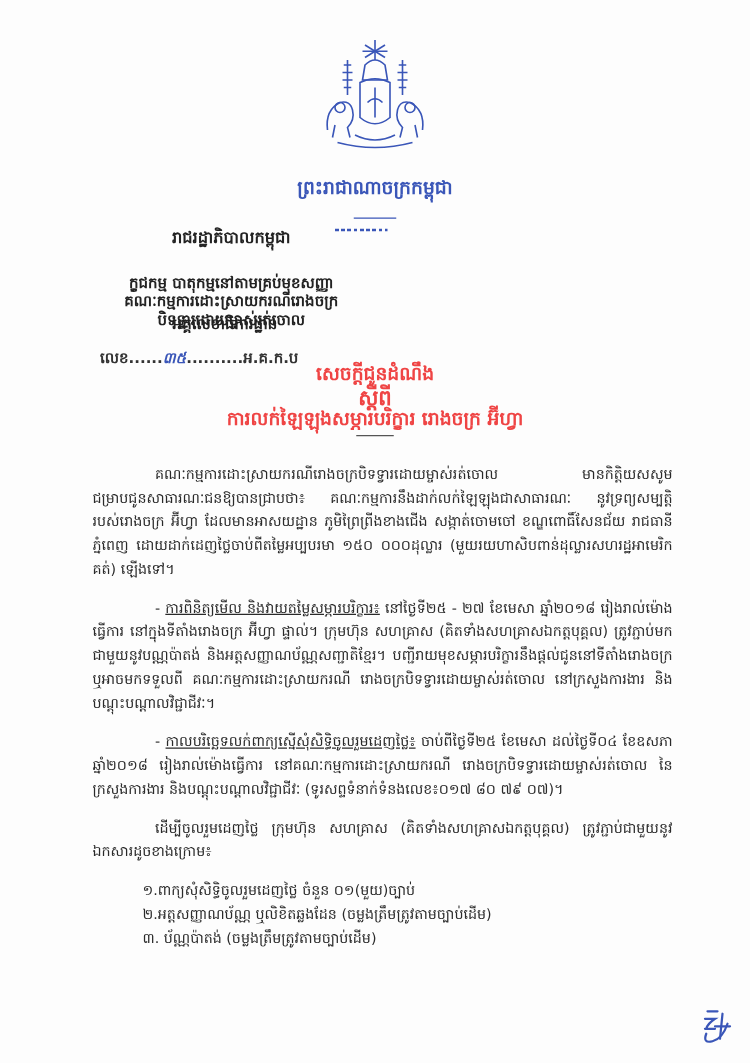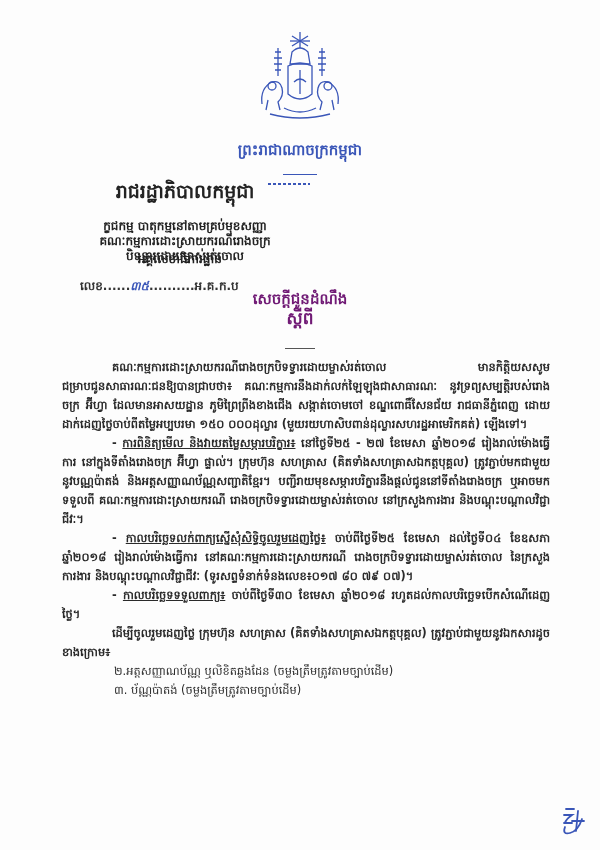--- a/index.html
+++ b/index.html
@@ -20,44 +20,44 @@
     }
     .kingdom.l1 { top: 128px; margin-top: 12px; }
     .kingdom.l2 { top: 150px; }
     .kingdom-rule {
       position: absolute; left: 283px; top: 174px; width: 34px; height: 1px; background: #3a56b8;
     }
     .org {
       position: absolute; left: 60px; width: 250px; text-align: center;
       font-weight: bold; color: #222;
     }
-    .org.title { top: 180px; font-size: 19px; line-height: 22px; }
+    .org.title { top: 180px; font-size: 13px; line-height: 22px; }
     .org.line { font-size: 12px; line-height: 16px; }
     .org-rule {
       position: absolute; left: 268px; top: 183px; width: 42px; height: 2px;
       background: repeating-linear-gradient(90deg, #3a56b8 0 3px, transparent 3px 5px);
     }
     .refno {
       position: absolute; left: 80px; top: 272px; font-size: 12px; color: #333; font-weight: bold;
     }
     .refno .num { color: #3a56b8; font-style: italic; }
     .notice {
-      position: absolute; left: 0; width: 600px; text-align: center; font-weight: bold; color: #701a75;
+      position: absolute; left: 0; width: 600px; text-align: center; font-weight: bold; color: #ef4444;
     }
     .notice.t1 { top: 289px; font-size: 15px; }
     .notice.t2 { top: 307px; font-size: 17px; }
     .notice.t3 { top: 325px; font-size: 15px; }
     .notice-rule {
       position: absolute; left: 285px; top: 348px; width: 30px; height: 1px; background: #555;
     }
     .body {
       position: absolute; left: 62px; top: 358px; width: 488px;
       font-size: 11.4px; line-height: 19px; text-align: justify; color: #2a2a2a;
     }
-    .body p { margin: 0; font-weight: bold; }
+    .body p { margin: 12px; }
     .indent { text-indent: 50px; }
     .u { text-decoration: underline; }
     .list { margin: 0; padding: 0; list-style: none; }
     .list li { padding-left: 52px; }
     .signature {
       position: absolute; left: 560px; top: 805px; width: 26px; height: 34px;
     }
   </style>
 </head>
 <body>
@@ -98,35 +98,36 @@
   <div class="org line" style="top:233px">គណៈកម្មការដោះស្រាយករណីរោងចក្រ</div>
   <div class="org line" style="top:248px">បិទទ្វារដោយម្ចាស់រត់ចោល</div>
   <div class="org line" style="top:251px; width:240px">អគ្គលេខាធិការដ្ឋាន</div>
 
   <div class="refno" style="top:278px">
     <span>លេខ</span><span>......</span><span class="num">៣៥</span><span>..........</span><span>អ.គ.ក.ប</span>
   </div>
 
   <div class="notice t1">សេចក្តីជូនដំណឹង</div>
   <div class="notice t2">ស្តីពី</div>
+  <div class="notice t3">ការលក់ឡៃឡុងសម្ភារបរិក្ខារ រោងចក្រ អ៊ីហ្វា</div>
   <div class="notice-rule"></div>
 
   <div class="body">
     <p class="indent">គណៈកម្មការដោះស្រាយករណីរោងចក្របិទទ្វារដោយម្ចាស់រត់ចោល មានកិត្តិយសសូមជម្រាបជូនសាធារណៈជនឱ្យបានជ្រាបថា៖ គណៈកម្មការនឹងដាក់លក់ឡៃឡុងជាសាធារណៈ នូវទ្រព្យសម្បត្តិរបស់រោងចក្រ អ៊ីហ្វា ដែលមានអាសយដ្ឋាន ភូមិព្រៃព្រីងខាងជើង សង្កាត់ចោមចៅ ខណ្ឌពោធិ៍សែនជ័យ រាជធានីភ្នំពេញ ដោយដាក់ដេញថ្លៃចាប់ពីតម្លៃអប្បបរមា ១៥០ ០០០ដុល្លារ (មួយរយហាសិបពាន់ដុល្លារសហរដ្ឋអាមេរិកគត់) ឡើងទៅ។</p>
 
     <p class="indent">- <span class="u">ការពិនិត្យមើល និងវាយតម្លៃសម្ភារបរិក្ខារ៖</span><span> នៅថ្ងៃទី២៥ - ២៧ ខែមេសា ឆ្នាំ២០១៨ រៀងរាល់ម៉ោងធ្វើការ នៅក្នុងទីតាំងរោងចក្រ អ៊ីហ្វា ផ្ទាល់។ ក្រុមហ៊ុន សហគ្រាស (គិតទាំងសហគ្រាសឯកត្តបុគ្គល) ត្រូវភ្ជាប់មកជាមួយនូវបណ្ណប៉ាតង់ និងអត្តសញ្ញាណប័ណ្ណសញ្ជាតិខ្មែរ។ បញ្ជីរាយមុខសម្ភារបរិក្ខារនឹងផ្តល់ជូននៅទីតាំងរោងចក្រ ឬអាចមកទទួលពី គណៈកម្មការដោះស្រាយករណី រោងចក្របិទទ្វារដោយម្ចាស់រត់ចោល នៅក្រសួងការងារ និងបណ្តុះបណ្តាលវិជ្ជាជីវៈ។</span></p>
 
     <p class="indent">- <span class="u">កាលបរិច្ឆេទលក់ពាក្យស្នើសុំសិទ្ធិចូលរួមដេញថ្លៃ៖</span><span> ចាប់ពីថ្ងៃទី២៥ ខែមេសា ដល់ថ្ងៃទី០៤ ខែឧសភា ឆ្នាំ២០១៨ រៀងរាល់ម៉ោងធ្វើការ នៅគណៈកម្មការដោះស្រាយករណី រោងចក្របិទទ្វារដោយម្ចាស់រត់ចោល នៃក្រសួងការងារ និងបណ្តុះបណ្តាលវិជ្ជាជីវៈ (ទូរសព្ទទំនាក់ទំនងលេខ៖០១៧ ៨០ ៧៩ ០៧)។</span></p>
 
-    <p class="indent">- <span class="u">កាលបរិច្ឆេទទទួលពាក្យ៖</span><span> ចាប់ពីថ្ងៃទី៣០ ខែមេសា ឆ្នាំ២០១៨ រហូតដល់កាលបរិច្ឆេទបើកសំណើដេញថ្លៃ។</span></p>
 
 
     <p class="indent">ដើម្បីចូលរួមដេញថ្លៃ ក្រុមហ៊ុន សហគ្រាស (គិតទាំងសហគ្រាសឯកត្តបុគ្គល) ត្រូវភ្ជាប់ជាមួយនូវឯកសារដូចខាងក្រោម៖</p>
 
     <ul class="list">
+      <li>១.ពាក្យសុំសិទ្ធិចូលរួមដេញថ្លៃ ចំនួន ០១(មួយ)ច្បាប់</li>
       <li>២.អត្តសញ្ញាណប័ណ្ណ ឬលិខិតឆ្លងដែន (ចម្លងត្រឹមត្រូវតាមច្បាប់ដើម)</li>
       <li>៣. ប័ណ្ណប៉ាតង់ (ចម្លងត្រឹមត្រូវតាមច្បាប់ដើម)</li>
     </ul>
   </div>
 
   <div class="signature">
     <svg viewBox="0 0 26 34" width="26" height="34">
       <g fill="none" stroke="#3a56b8" stroke-width="1.8" stroke-linecap="round">
         <path d="M6 4 L14 4 M4 10 L12 10 Q6 14 5 18 M4 18 L12 18"></path>
         <path d="M5 22 Q2 30 10 28 Q18 26 22 14"></path>

